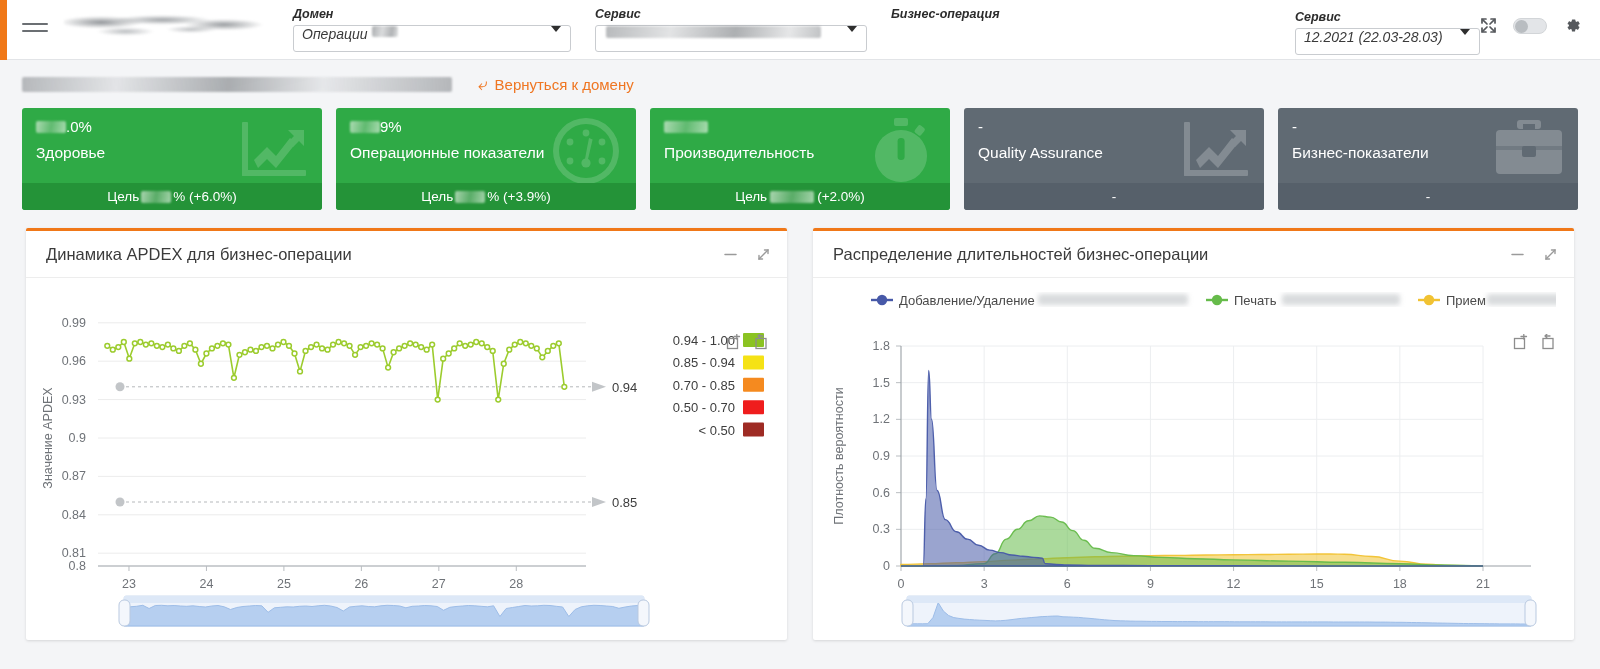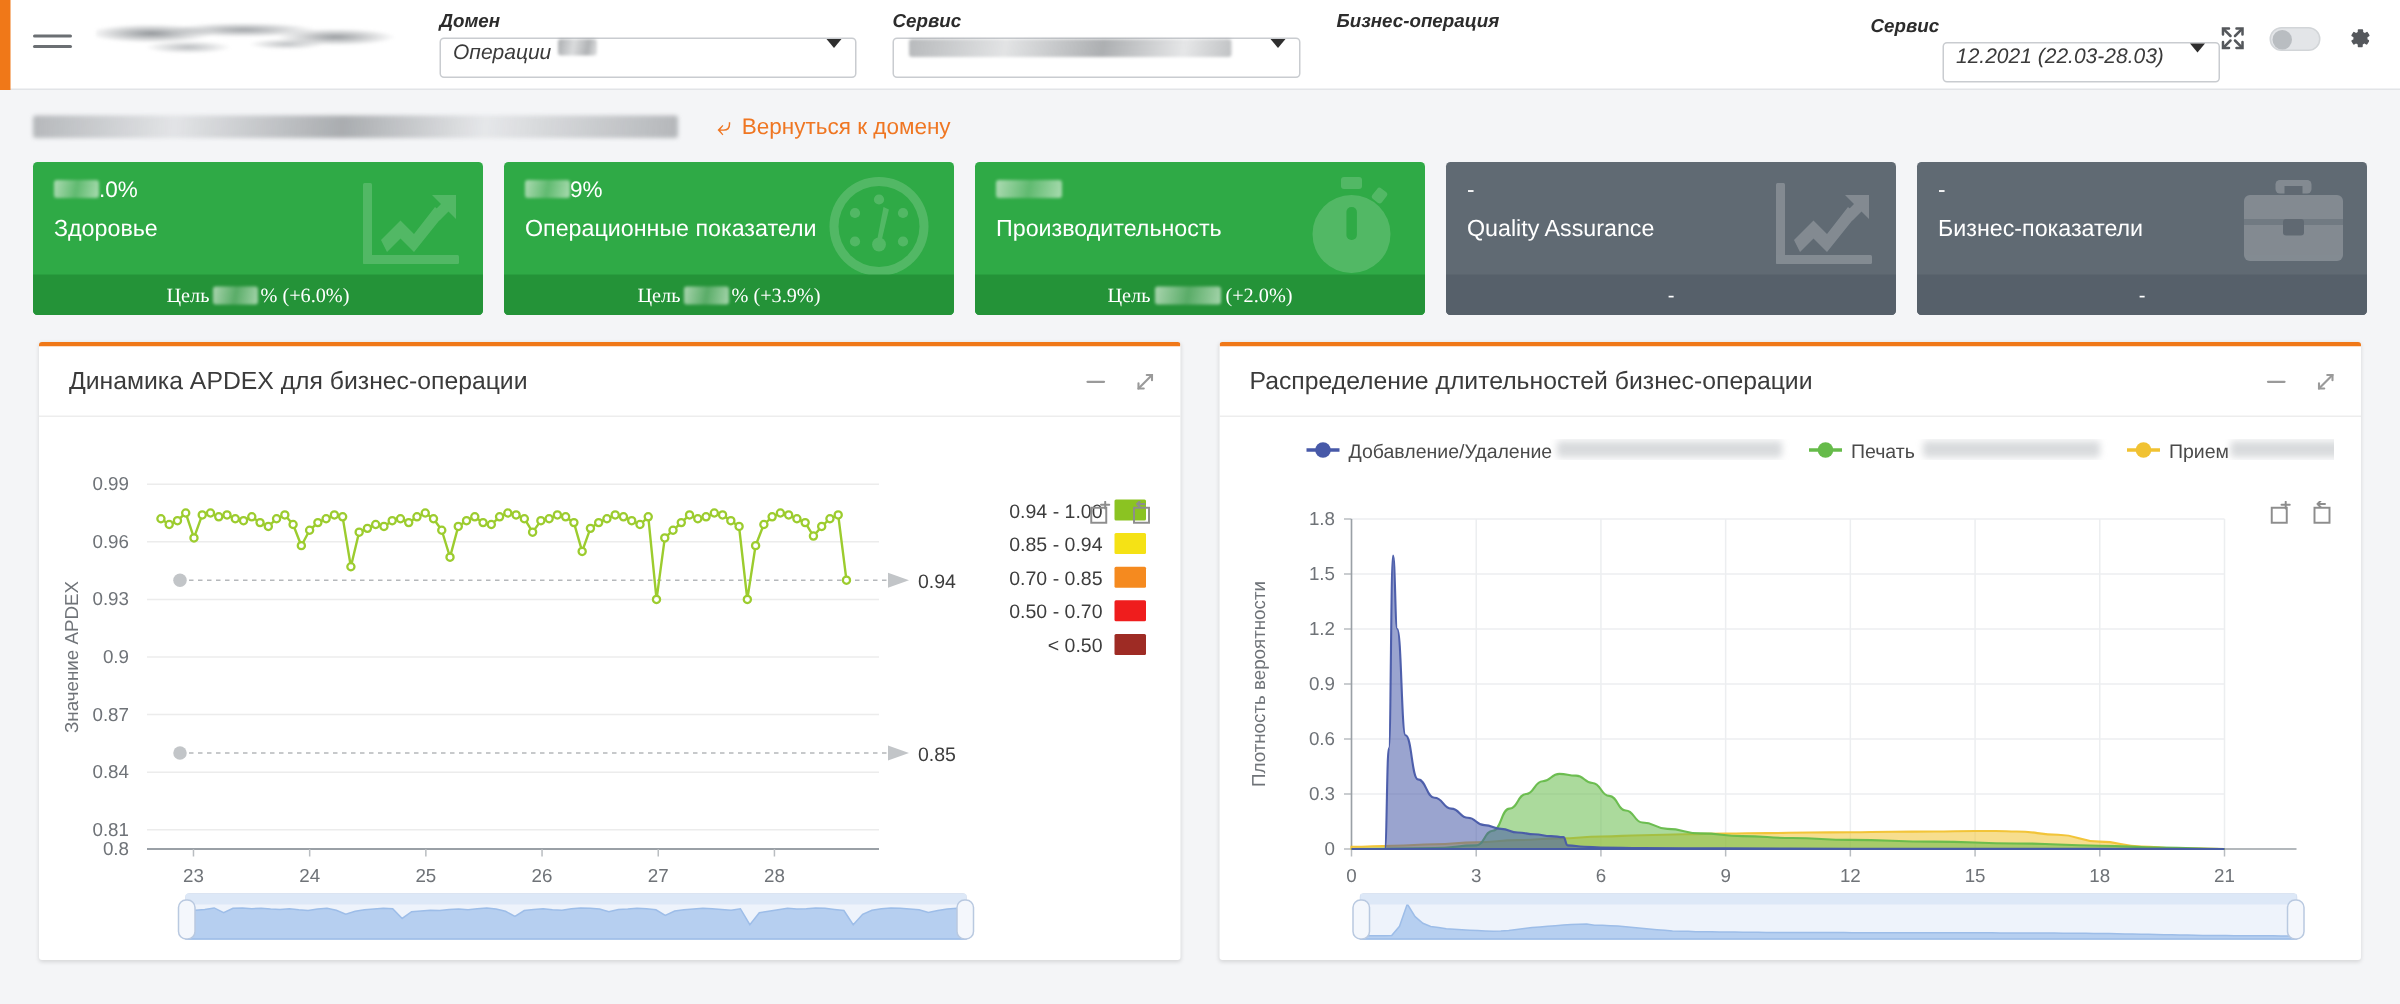--- a/index.html
+++ b/index.html
@@ -37,21 +37,21 @@
     display:flex; align-items:flex-start; padding:0 8px; position:relative; cursor:pointer;
     font-size:14px; color:#3a3a3a;
   }
   .select .caret {
     position:absolute; right:9px; width:0; height:0;
     border-left:5px solid transparent; border-right:5px solid transparent; border-top:6px solid #2e2e2e;
   }
   .w-domain { width:278px; }
   .w-service { width:272px; }
   .w-bizop  { width:283px; }
-  .w-week   { width:185px;margin-left:48px; }
+  .w-week   { width:185px; }
   .blur-txt {
     display:inline-block; height:11px; border-radius:2px; margin-left:4px; vertical-align:-1px;
     background:linear-gradient(100deg, rgba(120,124,128,.62), rgba(150,154,158,.35) 40%, rgba(120,124,128,.58) 75%, rgba(160,163,166,.3));
     filter:blur(1.1px);
   }
   .blur-wide {
     height:12px; width:215px; border-radius:2px; margin-left:2px;
     background:linear-gradient(100deg, rgba(125,129,133,.55), rgba(160,164,168,.3) 30%, rgba(118,122,126,.6) 60%, rgba(165,168,172,.28) 85%, rgba(130,134,138,.5));
     filter:blur(1.2px);
   }
@@ -78,21 +78,21 @@
   .cards { display:flex; gap:14px; padding:0 22px; }
   .card { flex:1; border-radius:3px; overflow:hidden; position:relative; cursor:pointer; height:102px;
           display:flex; flex-direction:column; }
   .card.green { background:#2faa46; }
   .card.grey  { background:#606a73; }
   .card-body { flex:1; padding:10px 14px 0 14px; position:relative; overflow:hidden;}
   .card-val { color:#fff; font-size:15px; line-height:17px; min-height:17px; }
   .card-title { color:#fff; font-size:15.5px; margin-top:9px; }
   .card-foot { height:27px; display:flex; align-items:center; justify-content:center;
                color:#fff; font-size:13.5px; }
-  .card.green .card-foot { background:#249338;font-family:Liberation Serif, serif; }
+  .card.green .card-foot { background:#249338; }
   .card.grey  .card-foot { background:#56606a; }
   .card-ico { position:absolute; right:12px; top:8px; opacity:.22; }
   .card.green .card-ico { opacity:.17; }
   .blur-val { width:30px; height:12px; vertical-align:-1px; }
   .blur-val2 { width:44px; height:12px; vertical-align:-1px; }
   .blur-green {
     display:inline-block; border-radius:2px;
     background:linear-gradient(100deg, rgba(215,235,215,.75), rgba(170,210,175,.4) 50%, rgba(220,240,220,.7));
     filter:blur(1.1px);
   }

